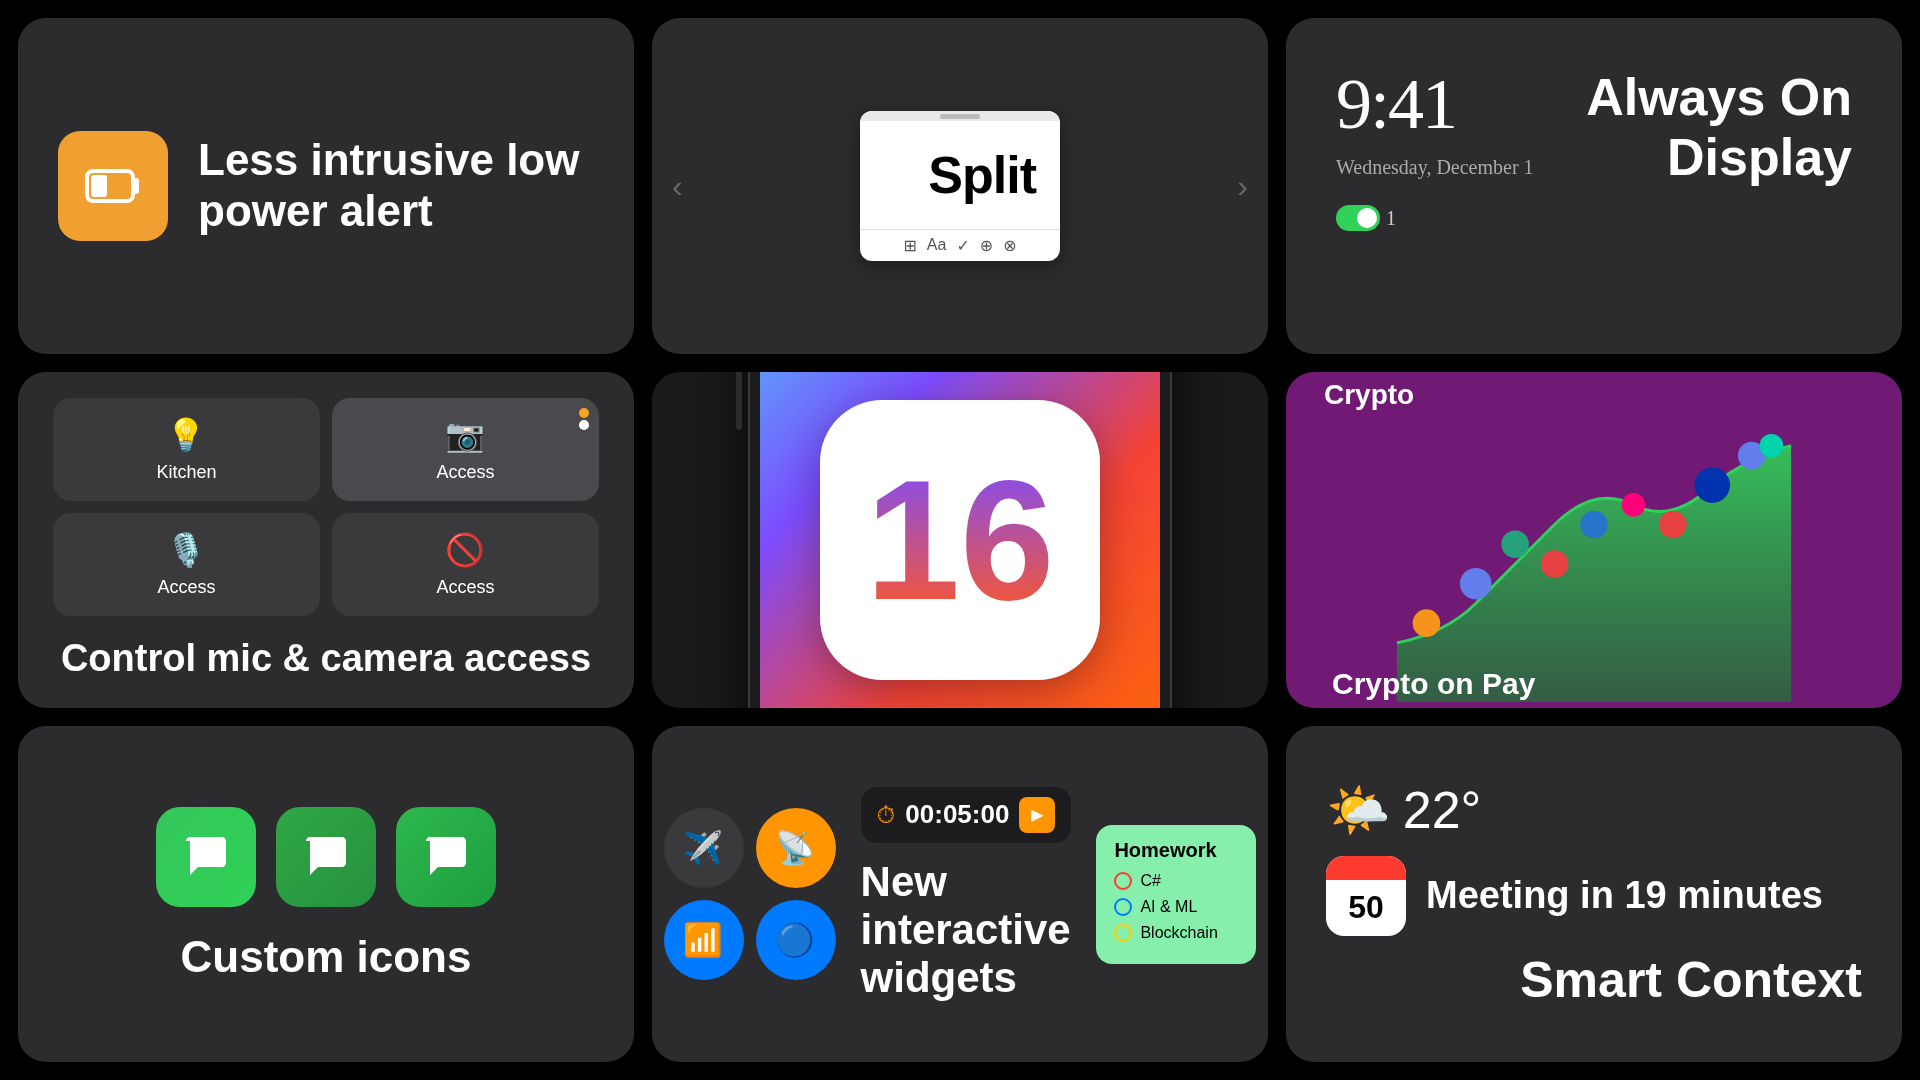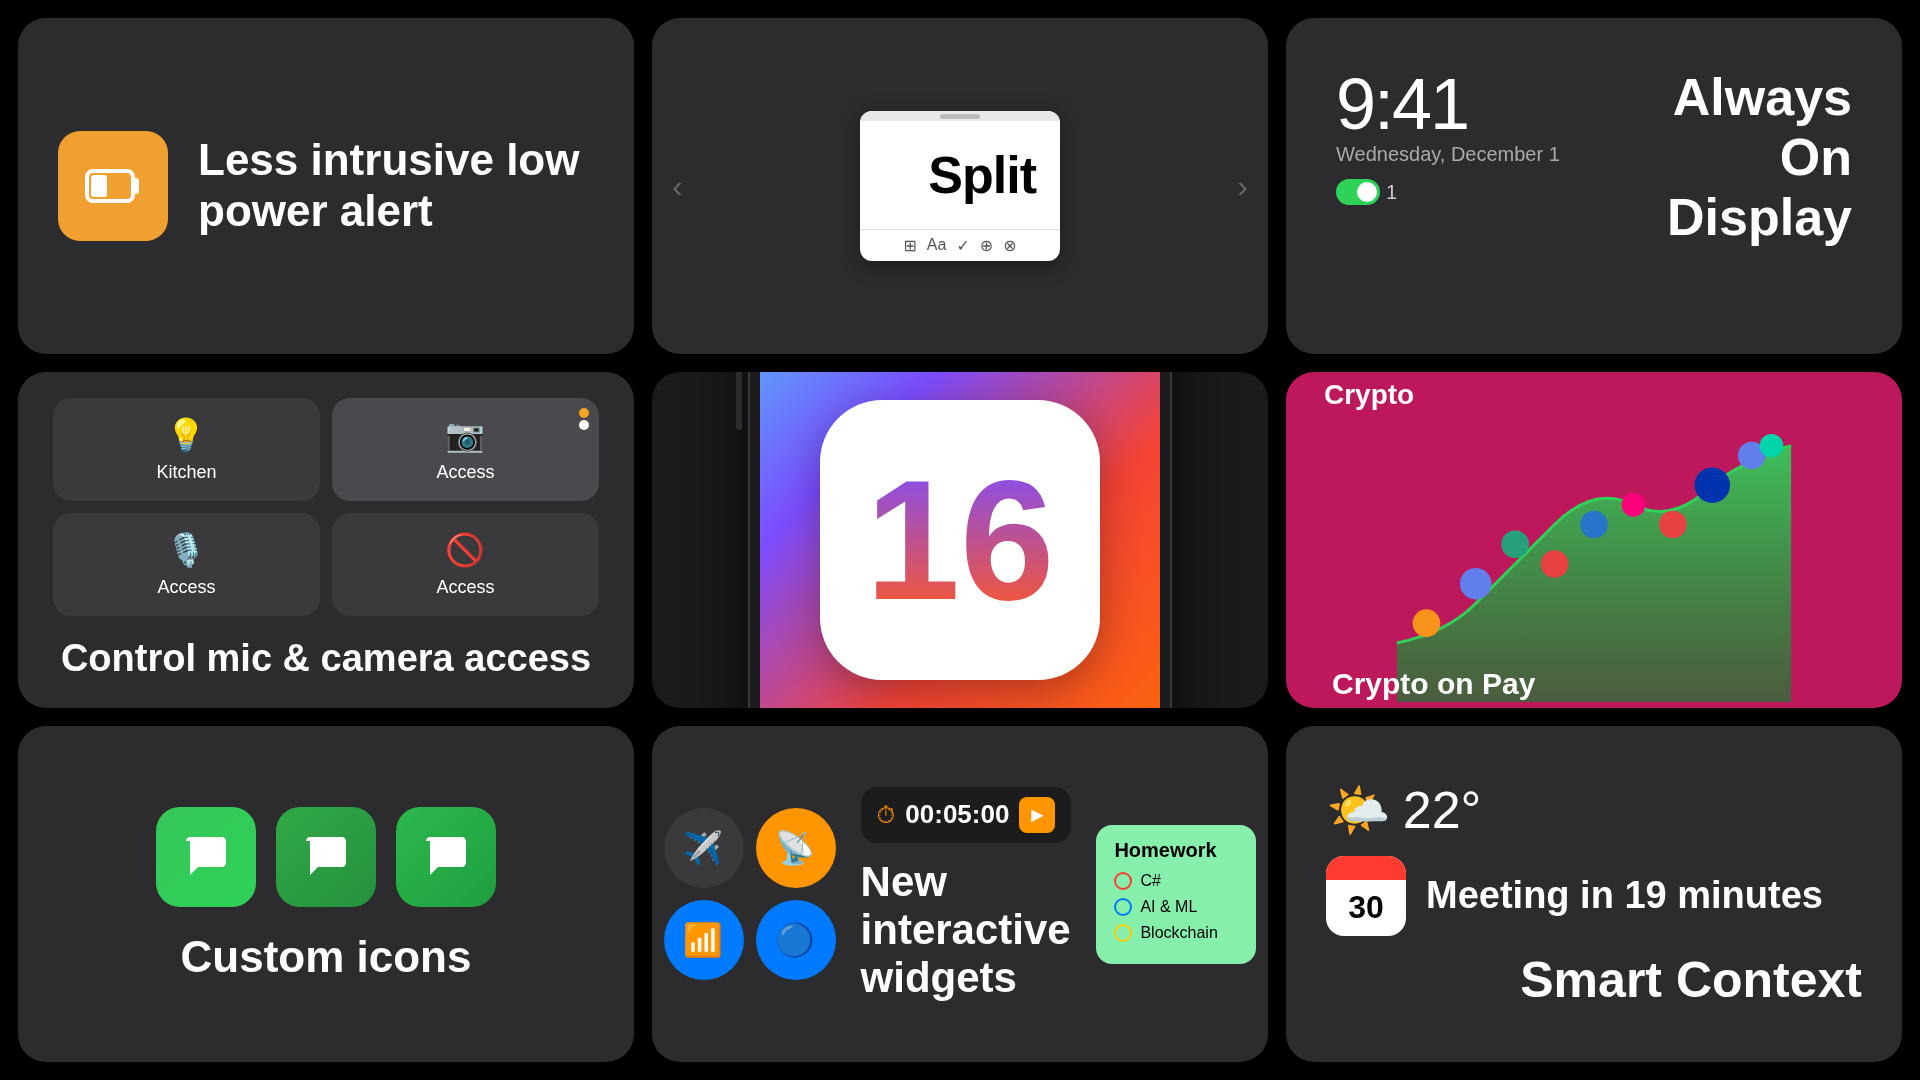--- a/index.html
+++ b/index.html
@@ -123,21 +123,22 @@
     .card-always-on {
       flex-direction: row;
       justify-content: flex-start;
       padding: 50px;
       gap: 40px;
       align-items: flex-start;
     }
     .aod-time-section {
       display: flex;
       flex-direction: column;
-      gap: 3px;
+      gap: 16px;
+      font-family: Liberation Serif, serif;
     }
     .aod-time {
       font-size: 72px;
       font-weight: 300;
       color: #fff;
       letter-spacing: -2px;
       line-height: 1;
     }
     .aod-date {
       font-size: 20px;
@@ -282,21 +283,21 @@
       height: 60px;
       background: #2c2c2e;
       border-radius: 3px;
     }
 
     
     .card-crypto {
       flex-direction: column;
       align-items: flex-start;
       padding: 30px;
-      background: #be185d;
+      background: #701a75;
     }
     .crypto-header {
       display: flex;
       align-items: center;
       gap: 8px;
       margin-bottom: 15px;
     }
     .crypto-apple {
       font-size: 24px;
       color: #fff;
@@ -674,18 +675,18 @@
 </div>
 
 <div class="card card-smart">
   <div class="smart-temp-row">
     <span class="smart-weather-icon">🌤️</span>
     <span class="smart-temp">22°</span>
   </div>
   <div class="smart-top">
     <div class="smart-calendar">
       <div class="smart-cal-top"></div>
-      <div class="smart-cal-num">30</div>
+      <div class="smart-cal-num">50</div>
     </div>
     <div class="smart-meeting-text">Meeting in 19 minutes</div>
   </div>
   <div class="smart-label">Smart Context</div>
 </div>
 
 </body></html>

